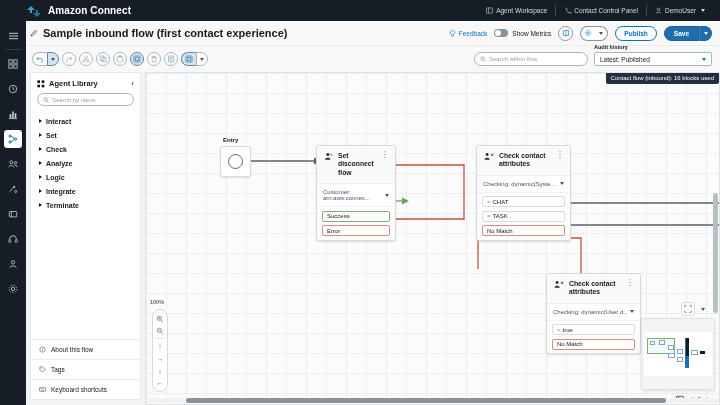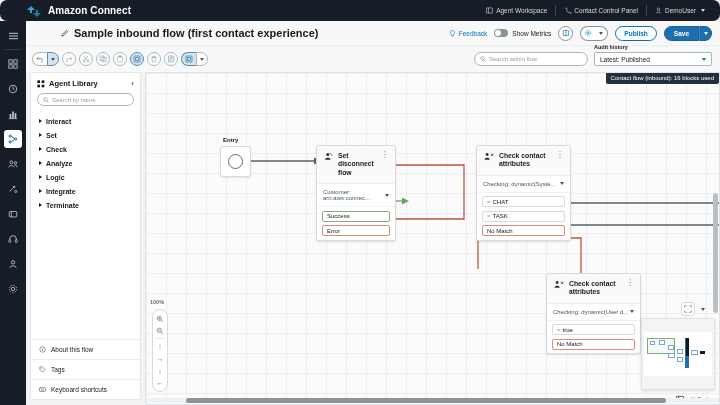--- a/index.html
+++ b/index.html
@@ -8,21 +8,21 @@
     overflow: hidden;
     font-family: "Liberation Sans", sans-serif;
     background: #f2f3f3;
     color: #16191f;
   }
   .app { position: relative; width: 720px; height: 405px; }
 
   
   .topbar {
     position: absolute; top: 0; left: 0; width: 720px; height: 21px;
-    background: #161d26; display: flex; align-items: center; border-radius: 7px;
+    background: #161d26; display: flex; align-items: center;
   }
   .logo-wrap { display: flex; align-items: center; gap: 6px; padding-left: 26px; }
   .logo-mark { width: 16px; height: 14px; }
   .brand {
     color: #ffffff; font-size: 10px; font-weight: bold; letter-spacing: .1px;
   }
   .top-right { margin-left: auto; display: flex; align-items: center; height: 21px; padding-right: 7px; }
   .top-link {
     display: flex; align-items: center; gap: 3px;
     color: #d5dbdb; font-size: 6.5px; padding: 0 8px; height: 13px;
@@ -47,22 +47,22 @@
   }
   .rail-item.active { background: #ffffff; }
 
   
   .page-head {
     position: absolute; top: 21px; left: 26px; width: 694px; height: 25px;
     background: #f8f8f8; border-bottom: 1px solid #eaeded;
     display: flex; align-items: center;
   }
   .flow-title {
-    display: flex; align-items: center; gap: 5px; padding-left: 24px;
-    font-size: 11px; font-weight: bold; color: #16191f; margin-left: 11px;
+    display: flex; align-items: center; gap: 5px; padding-left: 4px;
+    font-size: 11px; font-weight: bold; color: #16191f;
   }
   .head-right { margin-left: auto; display: flex; align-items: center; gap: 7px; padding-right: 8px; }
   .feedback {
     display: flex; align-items: center; gap: 3px;
     color: #0073bb; font-size: 6.5px;
   }
   .toggle-wrap { display: flex; align-items: center; gap: 4px; font-size: 6.5px; color: #16191f; }
   .toggle {
     width: 14px; height: 8px; border-radius: 4px; background: #879596; position: relative;
   }

